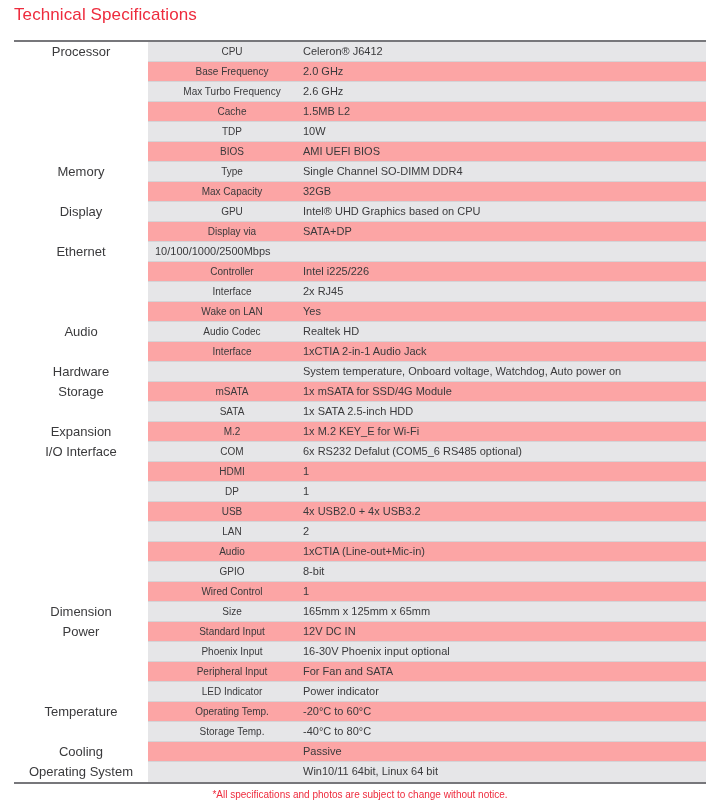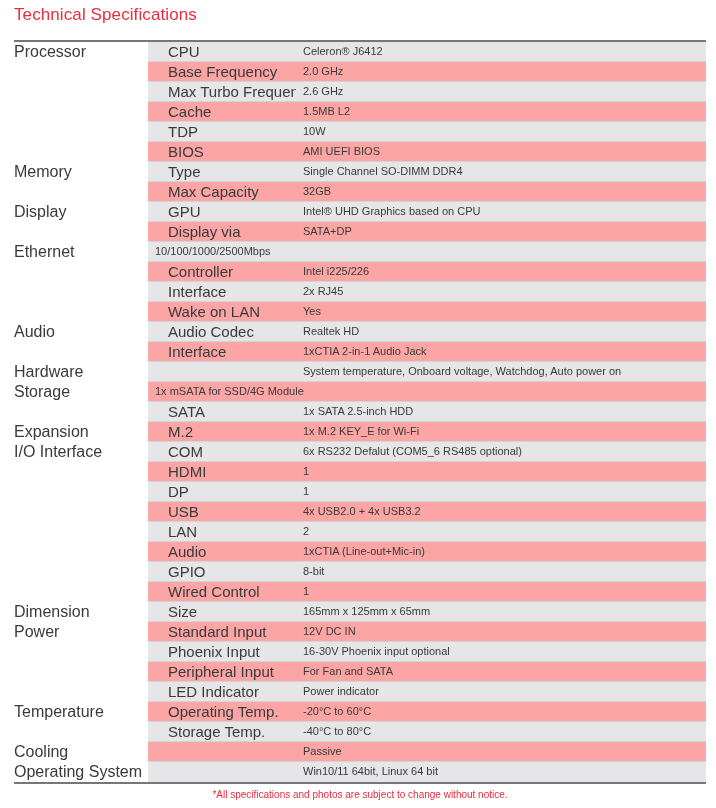--- a/index.html
+++ b/index.html
@@ -29,40 +29,42 @@
     letter-spacing:0.1px;
   }
   .spec-table{
     margin:0 10px 0 14px;
     border-top:2px solid var(--border-dark);
     border-bottom:2px solid var(--border-dark);
   }
   .row{display:flex;height:20px;}
   .cat{
     width:134px;
-    font-size:16px;
+    font-size:13px;
     line-height:20px;
     background:#ffffff;
     white-space:nowrap;
     overflow:hidden;
+    text-align:center;
   }
   .rest{
     flex:1;display:flex;
     border-bottom:1px solid var(--divider);
   }
   .row:last-child .rest{border-bottom:none;}
   .row.gray .rest{background:var(--row-gray);}
   .row.white .rest{background:#fca5a5;}
   .attr{
     width:148px;
     padding-left:20px;
-    font-size:15px;
+    font-size:10px;
     line-height:19px;
     white-space:nowrap;
     overflow:hidden;
+    text-align:center;
   }
   .val{
     flex:1;
     padding-left:7px;
     font-size:11px;
     line-height:19px;
     white-space:nowrap;
     overflow:hidden;
   }
   .footnote{
@@ -195,20 +197,21 @@
       <div class="row gray">
         <div class="cat">Hardware</div>
         <div class="rest">
           <div class="attr"></div>
           <div class="val">System temperature, Onboard voltage, Watchdog, Auto power on</div>
         </div>
       </div>
       <div class="row white">
         <div class="cat">Storage</div>
         <div class="rest">
+          <div class="attr">mSATA</div>
           <div class="val">1x mSATA for SSD/4G Module</div>
         </div>
       </div>
       <div class="row gray">
         <div class="cat"></div>
         <div class="rest">
           <div class="attr">SATA</div>
           <div class="val">1x SATA 2.5-inch HDD</div>
         </div>
       </div>

